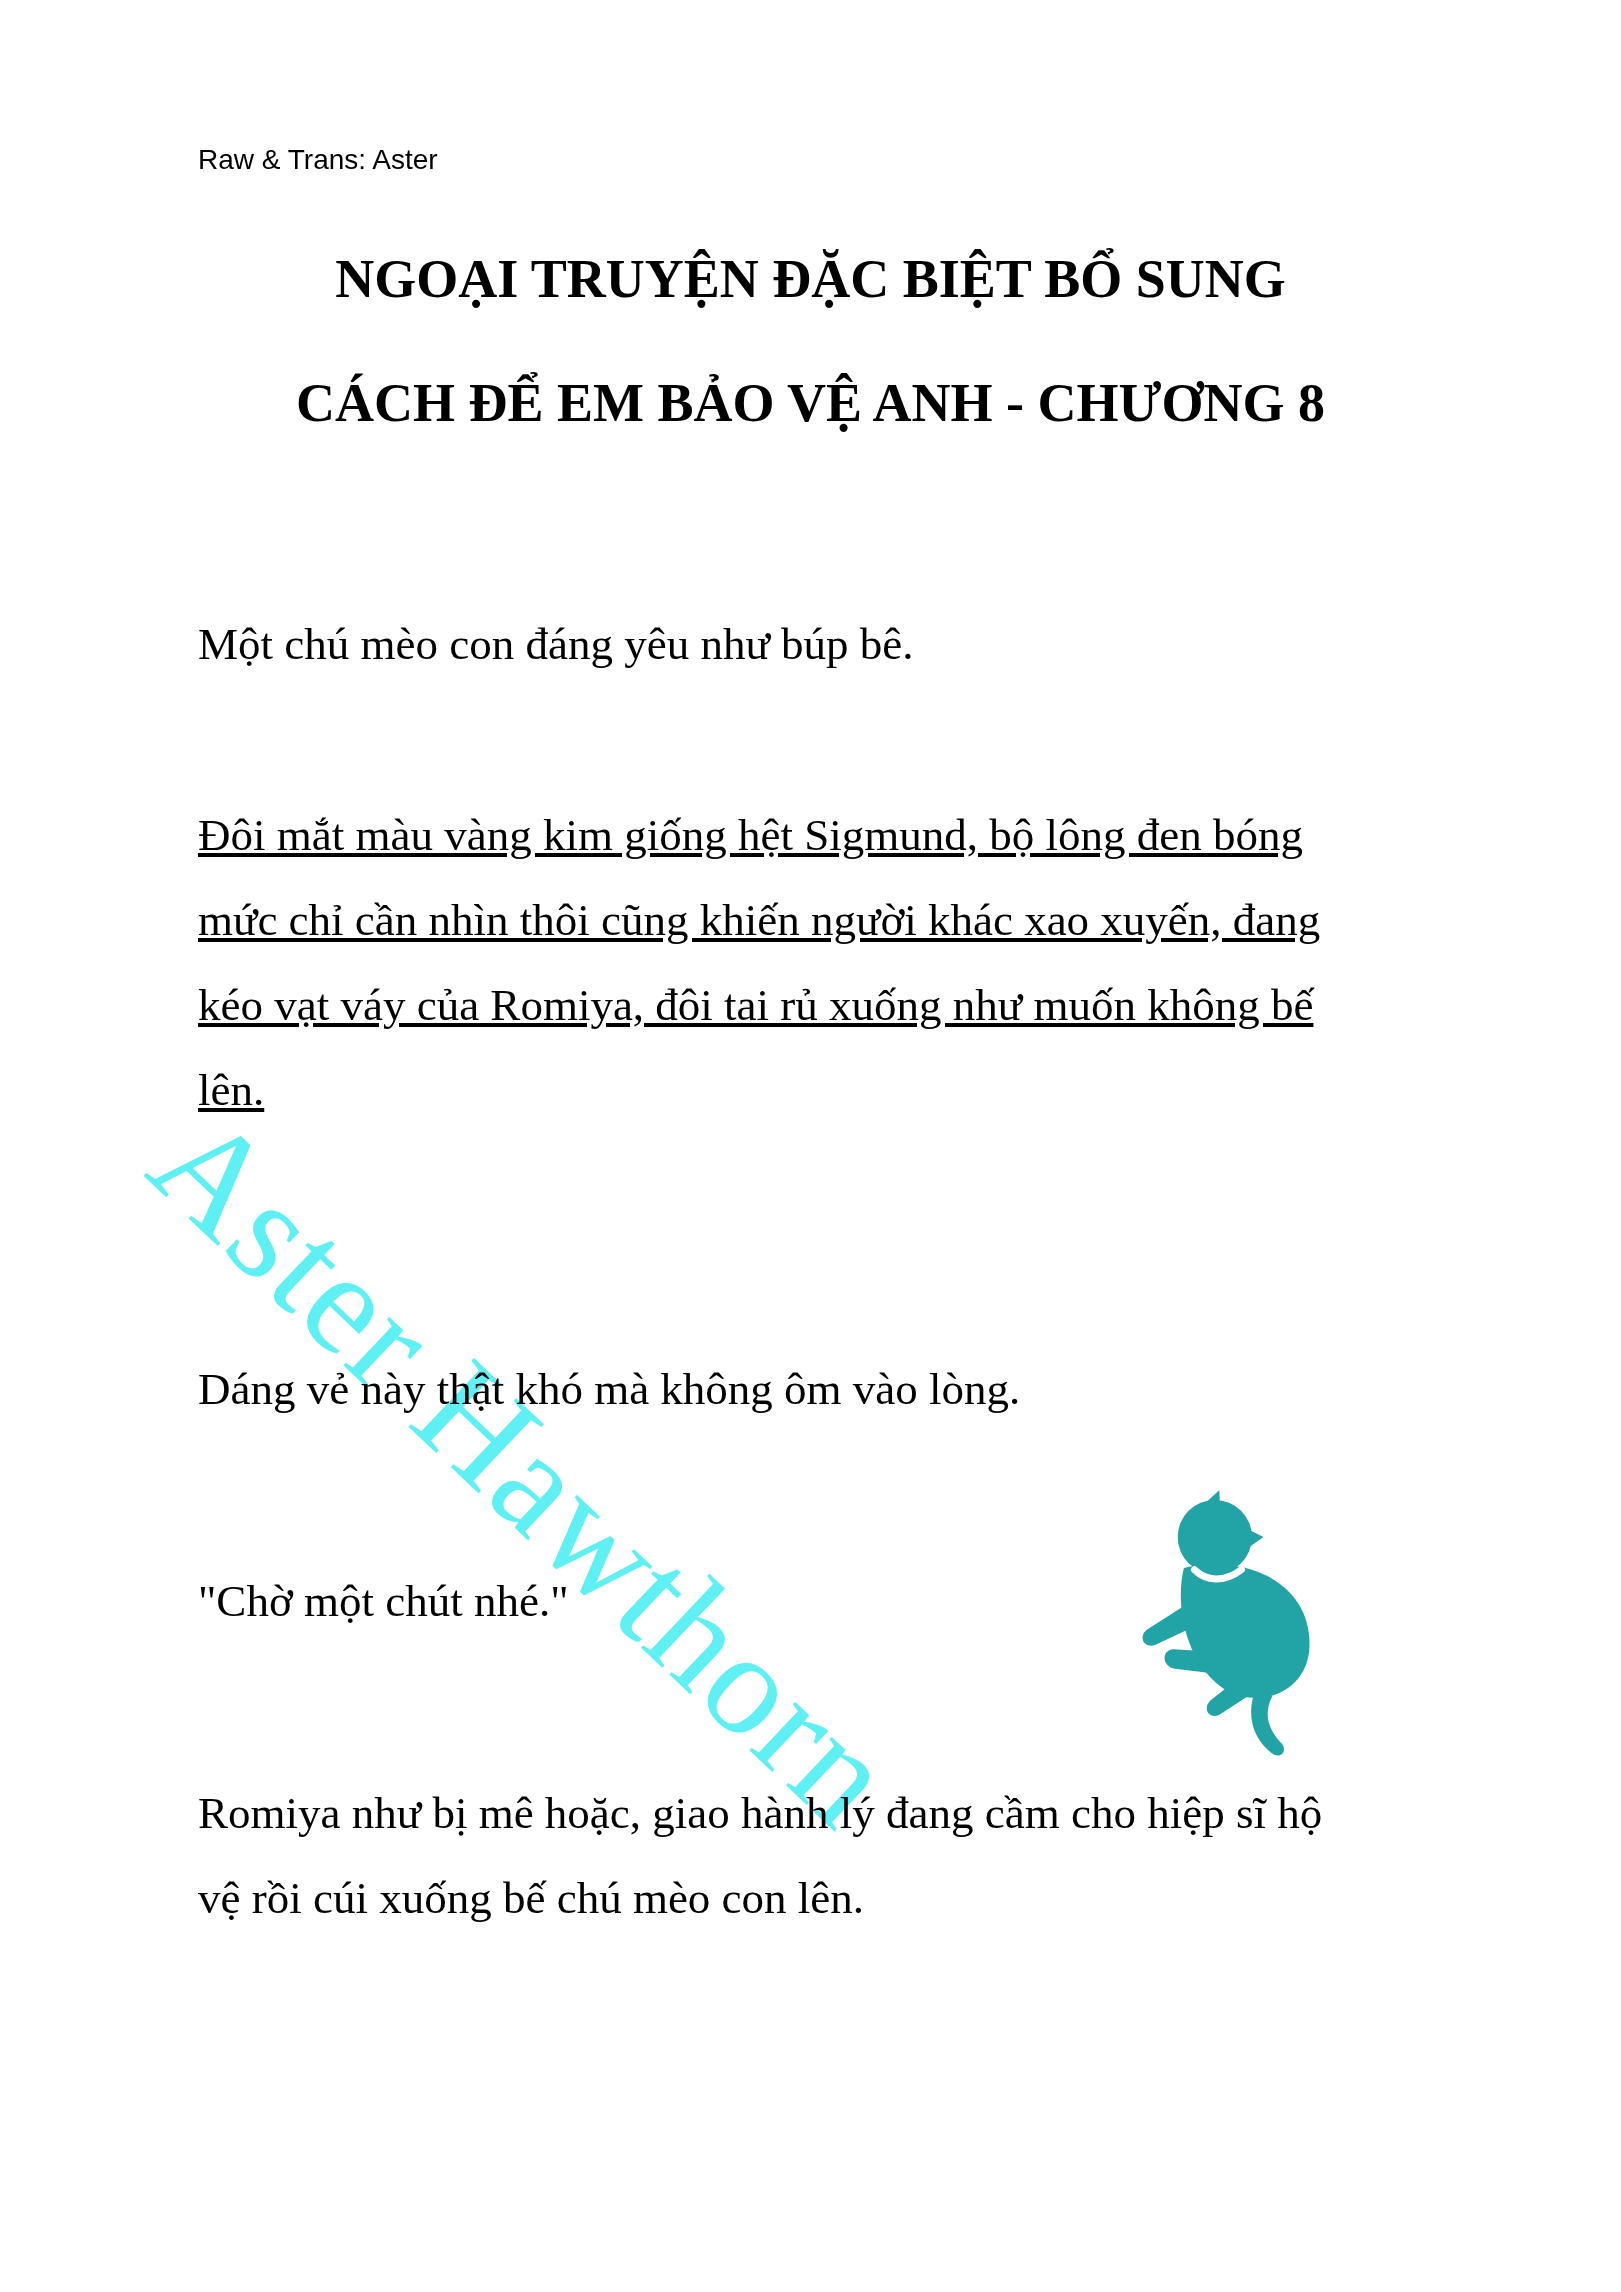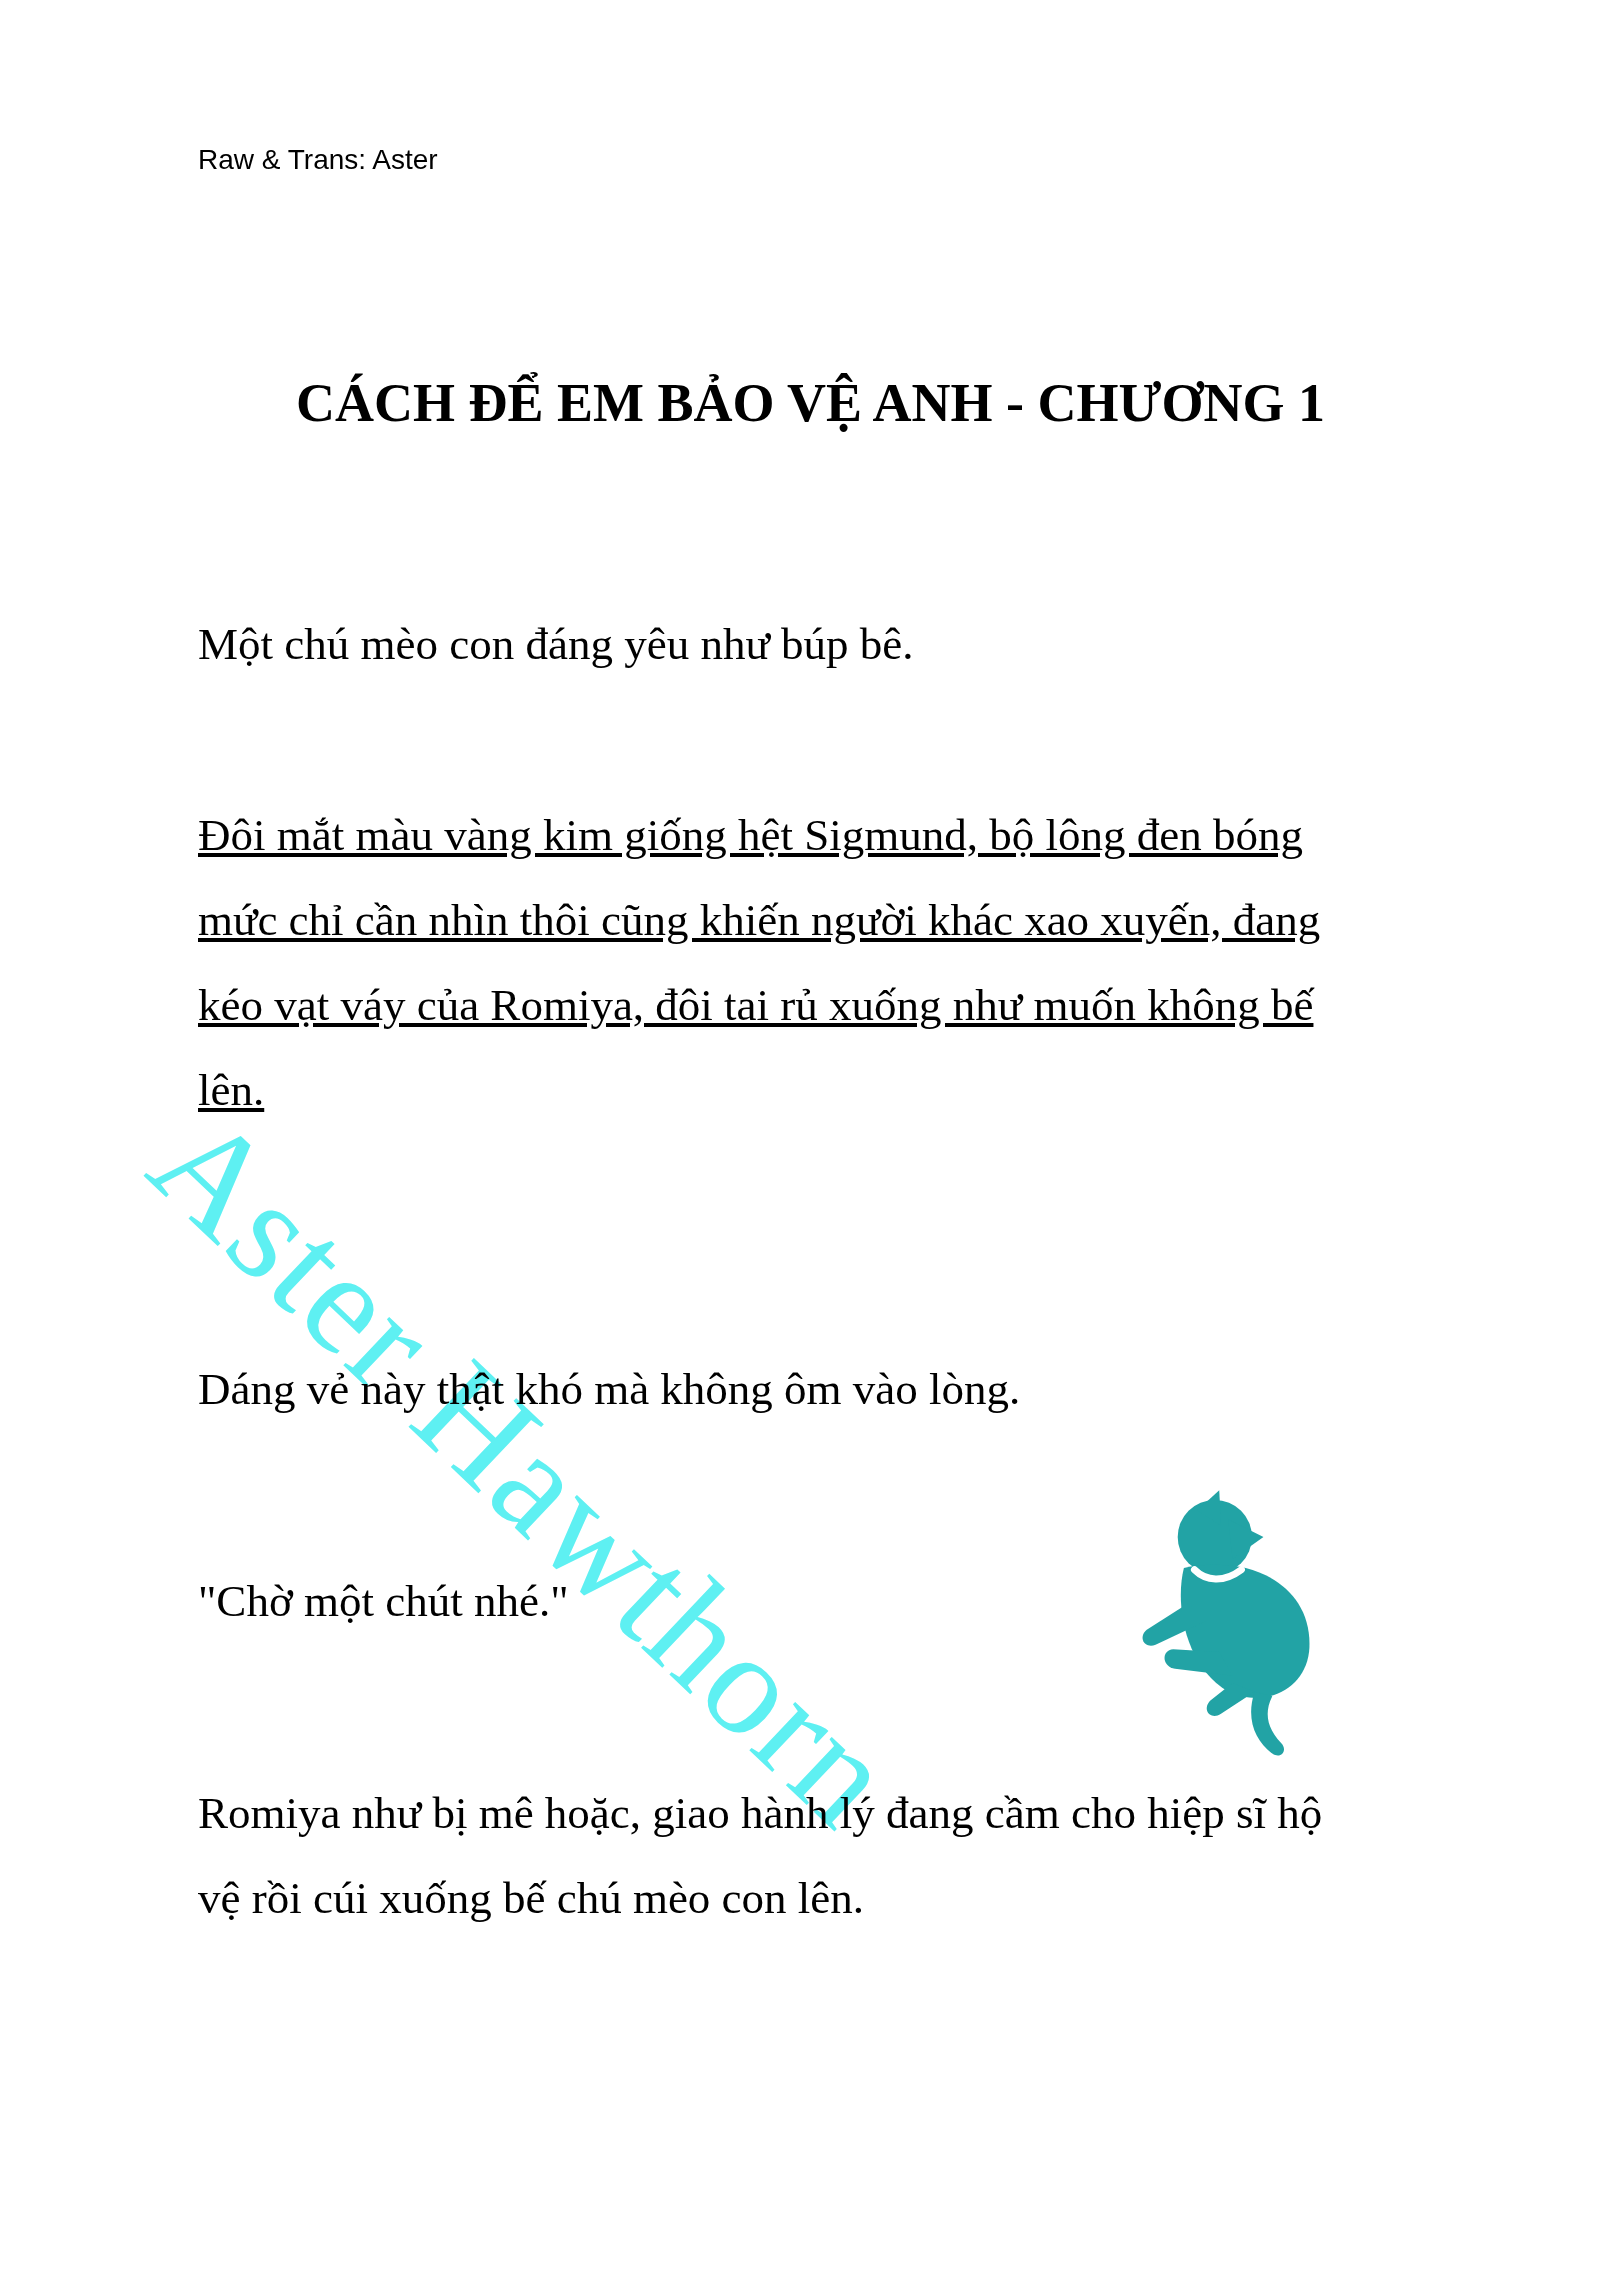--- a/index.html
+++ b/index.html
@@ -96,21 +96,22 @@
       z-index: 4;
     }
   </style>
 </head>
 <body>
 
 <div class="page">
 
   <div class="credit">Raw &amp; Trans: Aster</div>
 
-  <div class="title title-2">CÁCH ĐỂ EM BẢO VỆ ANH - CHƯƠNG 1</div>
+  <div class="title title-1">NGOẠI TRUYỆN ĐẶC BIỆT BỔ SUNG</div>
+  <div class="title title-2">CÁCH ĐỂ EM BẢO VỆ ANH - CHƯƠNG 8</div>
 
   <div class="wm-wrap">
     <div class="watermark">Aster Hawthorn</div>
   </div>
 
   <div class="para p1">
     <span class="line">Một chú mèo con đáng yêu như búp bê.</span>
   </div>
 
   <div class="para p2">

